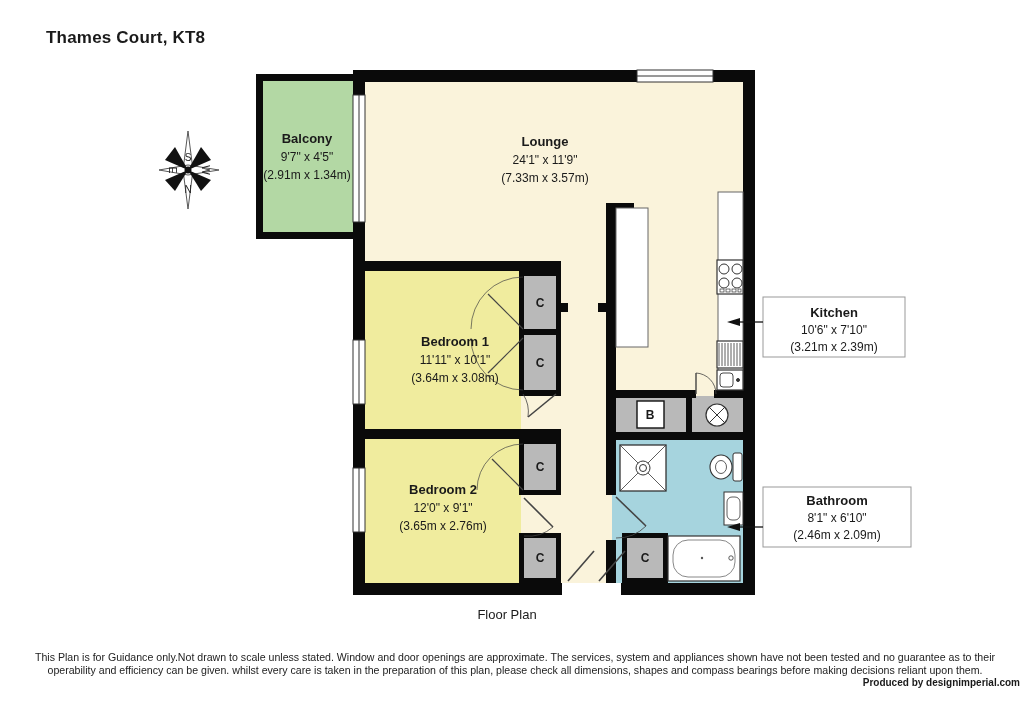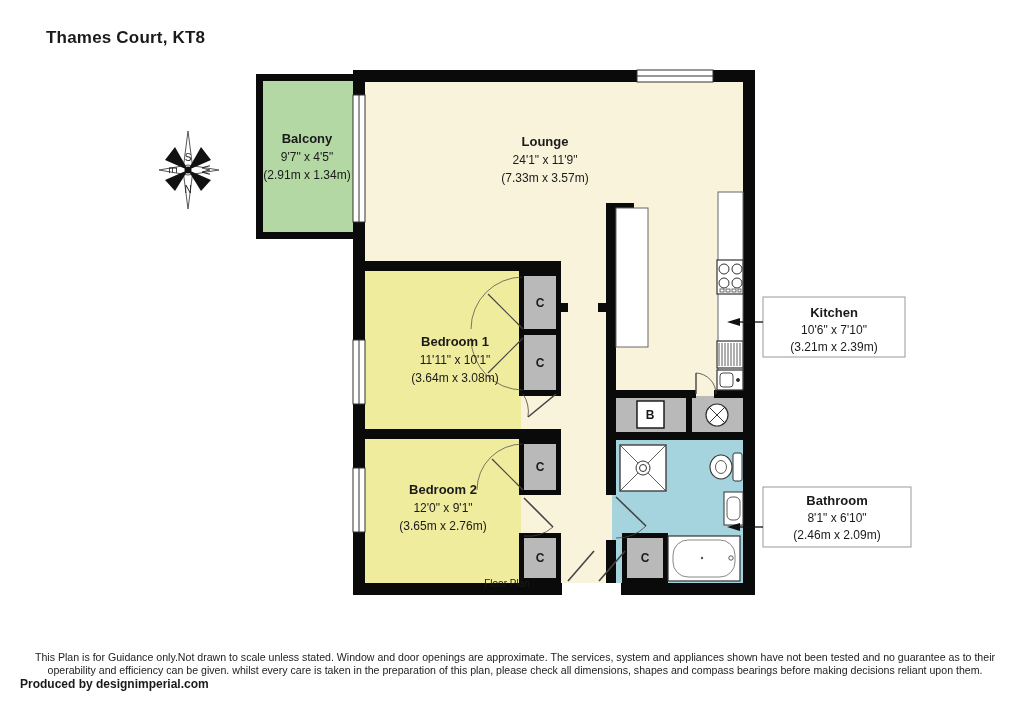--- a/index.html
+++ b/index.html
@@ -1,26 +1,26 @@
 <!DOCTYPE html>
 <html><head>
 <meta charset="utf-8">
 <style>
   html,body{margin:0;padding:0;background:#ffffff;}
   .page{position:relative;width:1020px;height:720px;background:#fff;overflow:hidden;
         font-family:"Liberation Sans",sans-serif;color:#1a1a1a;}
   .abs{position:absolute;}
   .title{left:46px;top:28px;width:974px;
          font-size:17px;font-weight:bold;letter-spacing:.2px;}
-  .caption{left:0;top:578px;width:1014px;text-align:center;font-size:10px;}
+  .caption{left:0;top:607px;width:1014px;text-align:center;font-size:13px;}
   .area{left:66px;top:627px;width:954px;text-align:center;font-size:14.5px;font-weight:bold;}
   .disc{left:10px;width:1010px;text-align:center;font-size:10.6px;color:#222;}
   .disc1{top:651px;}
   .disc2{top:664px;}
-  .credit{left:20px;top:677px;width:1000px;text-align:left;font-size:12px;font-weight:bold;}
+  .credit{left:20px;top:677px;width:1000px;text-align:right;font-size:10px;font-weight:bold;}
   svg{position:absolute;left:0;top:0;}
   svg text{font-family:"Liberation Sans",sans-serif;fill:#1a1a1a;}
   .rname{font-size:13px;font-weight:bold;}
   .rdim{font-size:12px;}
   .clabel{font-size:12px;font-weight:bold;}
   .cmp{font-size:10px;fill:#222;}
 </style>
 </head>
 <body>
 

